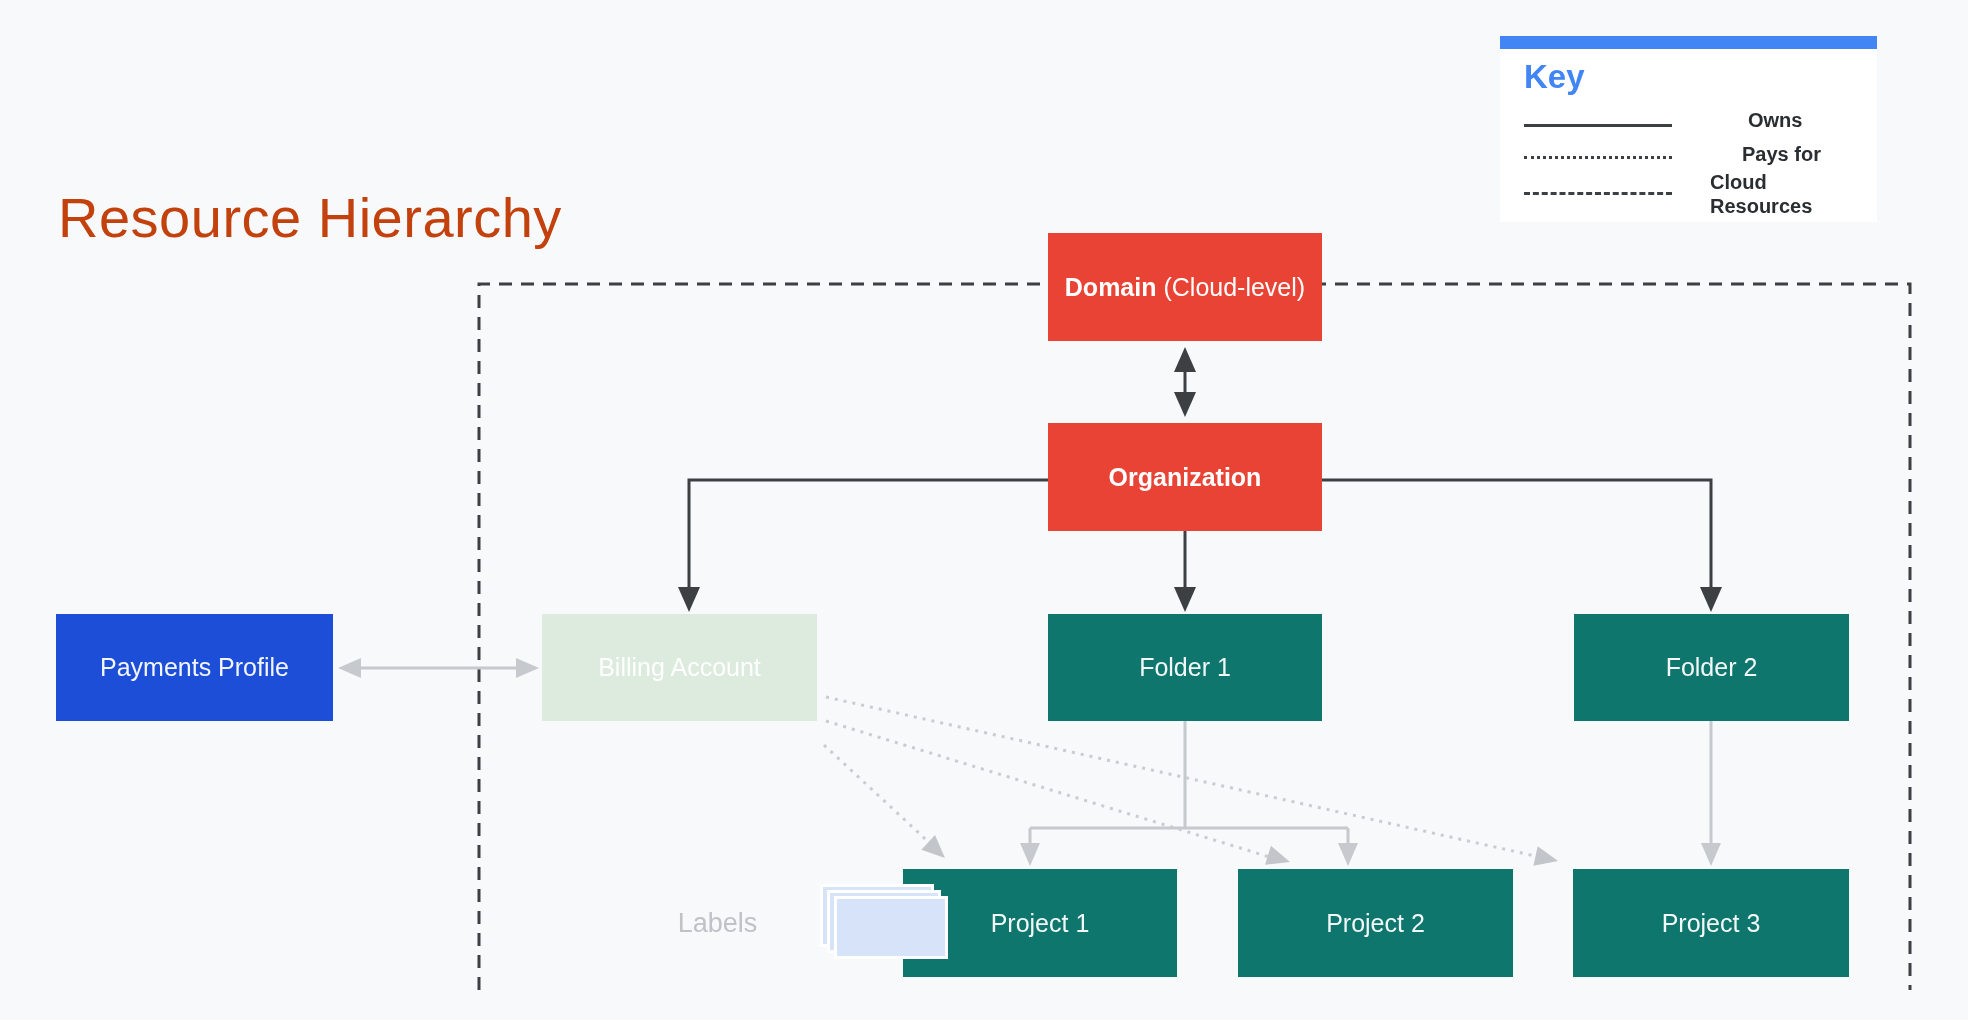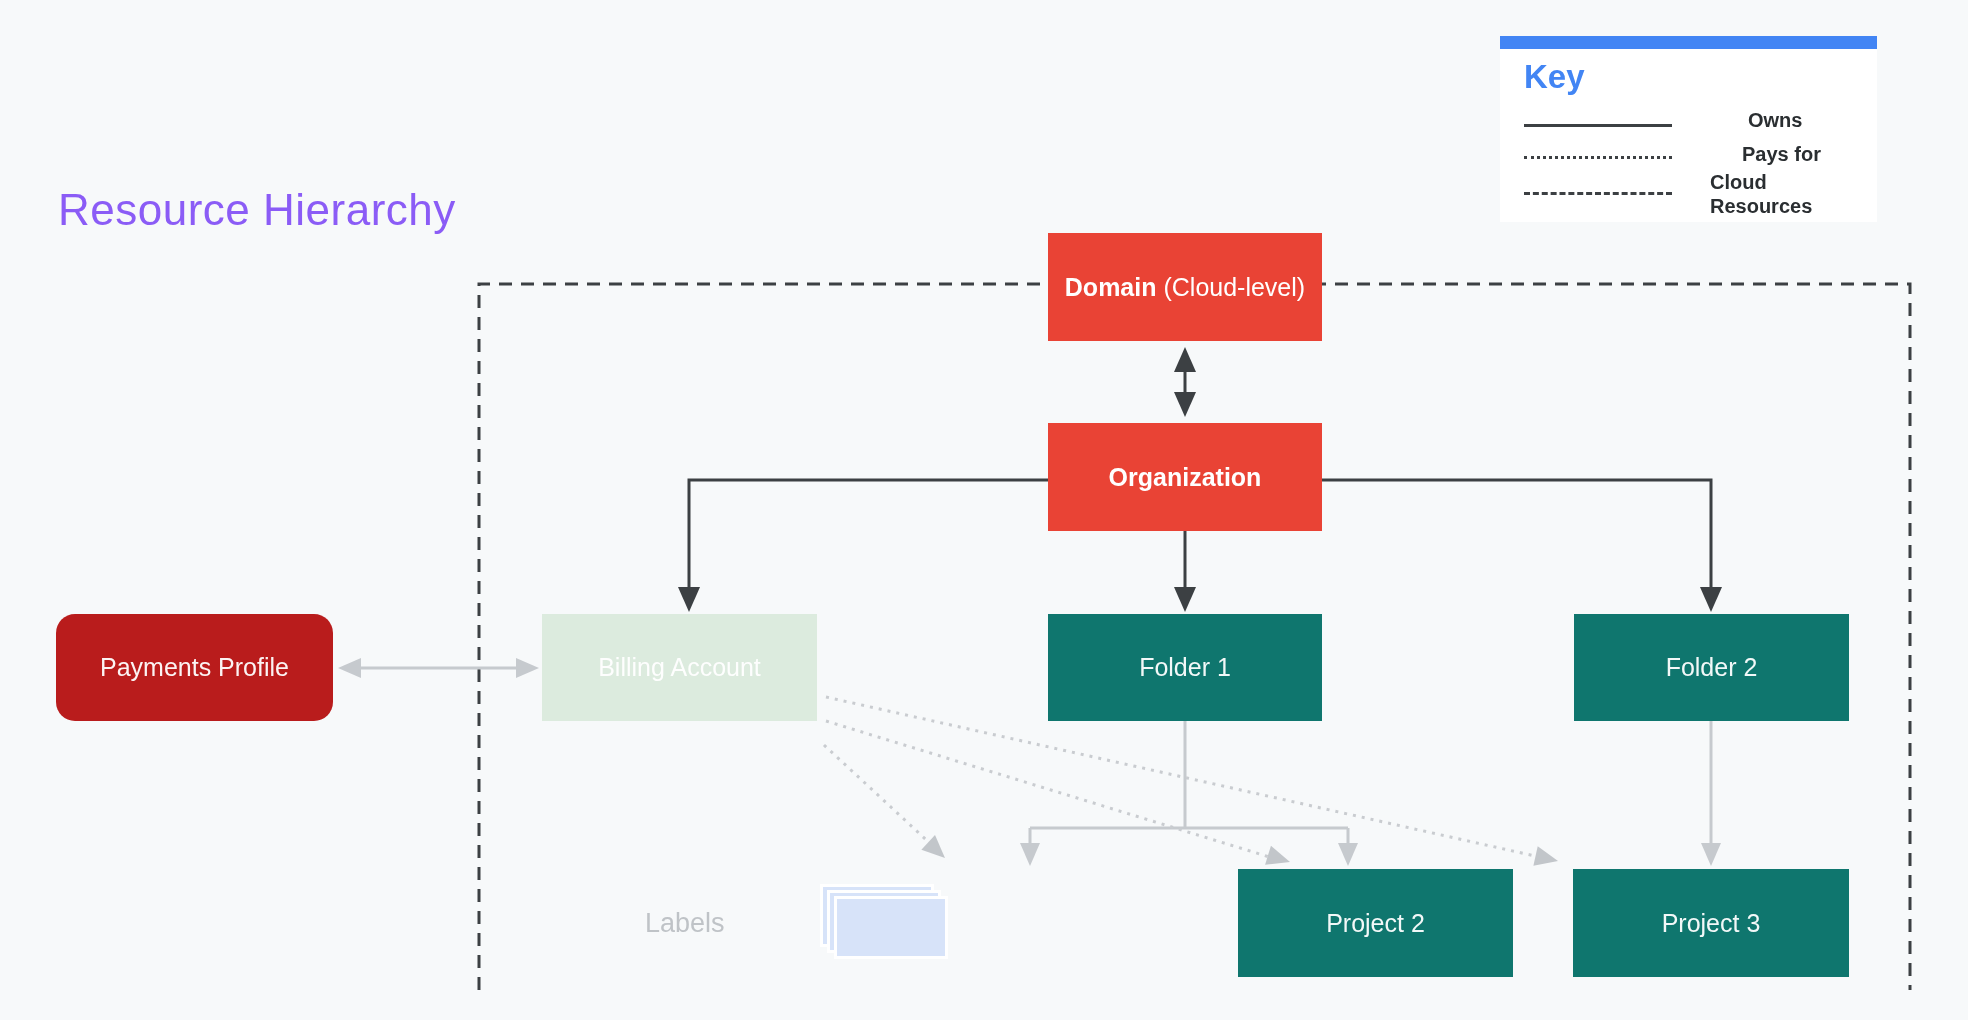--- a/index.html
+++ b/index.html
@@ -8,49 +8,49 @@
     background:#F7F9FA;
     font-family:"Liberation Sans", sans-serif;
     overflow:hidden;
   }
   #canvas{position:relative;width:1968px;height:1020px;background:#F7F9FA;}
 
   #edges{position:absolute;left:0;top:0;z-index:1;}
 
   .page-title{
     position:absolute;left:58px;top:185px;
-    font-size:44px;font-weight:400;color:#8b5cf6;
+    font-size:56px;font-weight:400;color:#c2410c;
     letter-spacing:0.5px;z-index:2;
   }
 
   .node{
     position:absolute;z-index:2;
     display:flex;align-items:center;justify-content:center;
     font-size:25px;color:rgba(255,255,255,0.95);
     text-align:center;
   }
   .node-red{background:#E94335;color:#FFFFFF;}
   .node-red .bold{font-weight:700;}
-  .node-yellow{background:#b91c1c;border-radius:19px;}
+  .node-yellow{background:#1d4ed8;}
   .node-green{background:#DCEBDE;}
   .node-blue{background:#0f766e;}
 
   #node-domain{left:1048px;top:233px;width:274px;height:108px;}
   #node-organization{left:1048px;top:423px;width:274px;height:108px;font-weight:700;}
   #node-payments{left:56px;top:614px;width:277px;height:107px;}
   #node-billing{left:542px;top:614px;width:275px;height:107px;}
   #node-folder1{left:1048px;top:614px;width:274px;height:107px;}
   #node-folder2{left:1574px;top:614px;width:275px;height:107px;}
   #node-project1{left:903px;top:869px;width:274px;height:108px;}
   #node-project2{left:1238px;top:869px;width:275px;height:108px;}
   #node-project3{left:1573px;top:869px;width:276px;height:108px;}
 
   .labels-text{
     position:absolute;left:645px;top:908px;width:145px;
-    text-align:left;font-size:27px;color:#BFC3C7;z-index:2;
+    text-align:center;font-size:27px;color:#BFC3C7;z-index:2;
   }
   .card-stack{position:absolute;left:820px;top:884px;width:132px;height:80px;z-index:3;}
   .card-stack .card{
     position:absolute;width:108px;height:57px;
     background:#D7E3F9;border:3px solid #FFFFFF;
   }
   .card-stack .c1{left:0;top:0;}
   .card-stack .c2{left:7px;top:6px;}
   .card-stack .c3{left:14px;top:12px;}
 
@@ -155,20 +155,23 @@
   </div>
 
   <div id="node-folder1" class="node node-blue">
     <span>Folder 1</span>
   </div>
 
   <div id="node-folder2" class="node node-blue">
     <span>Folder 2</span>
   </div>
 
+  <div id="node-project1" class="node node-blue">
+    <span>Project 1</span>
+  </div>
 
   <div id="node-project2" class="node node-blue">
     <span>Project 2</span>
   </div>
 
   <div id="node-project3" class="node node-blue">
     <span>Project 3</span>
   </div>
 
   <div class="labels-text">Labels</div>

